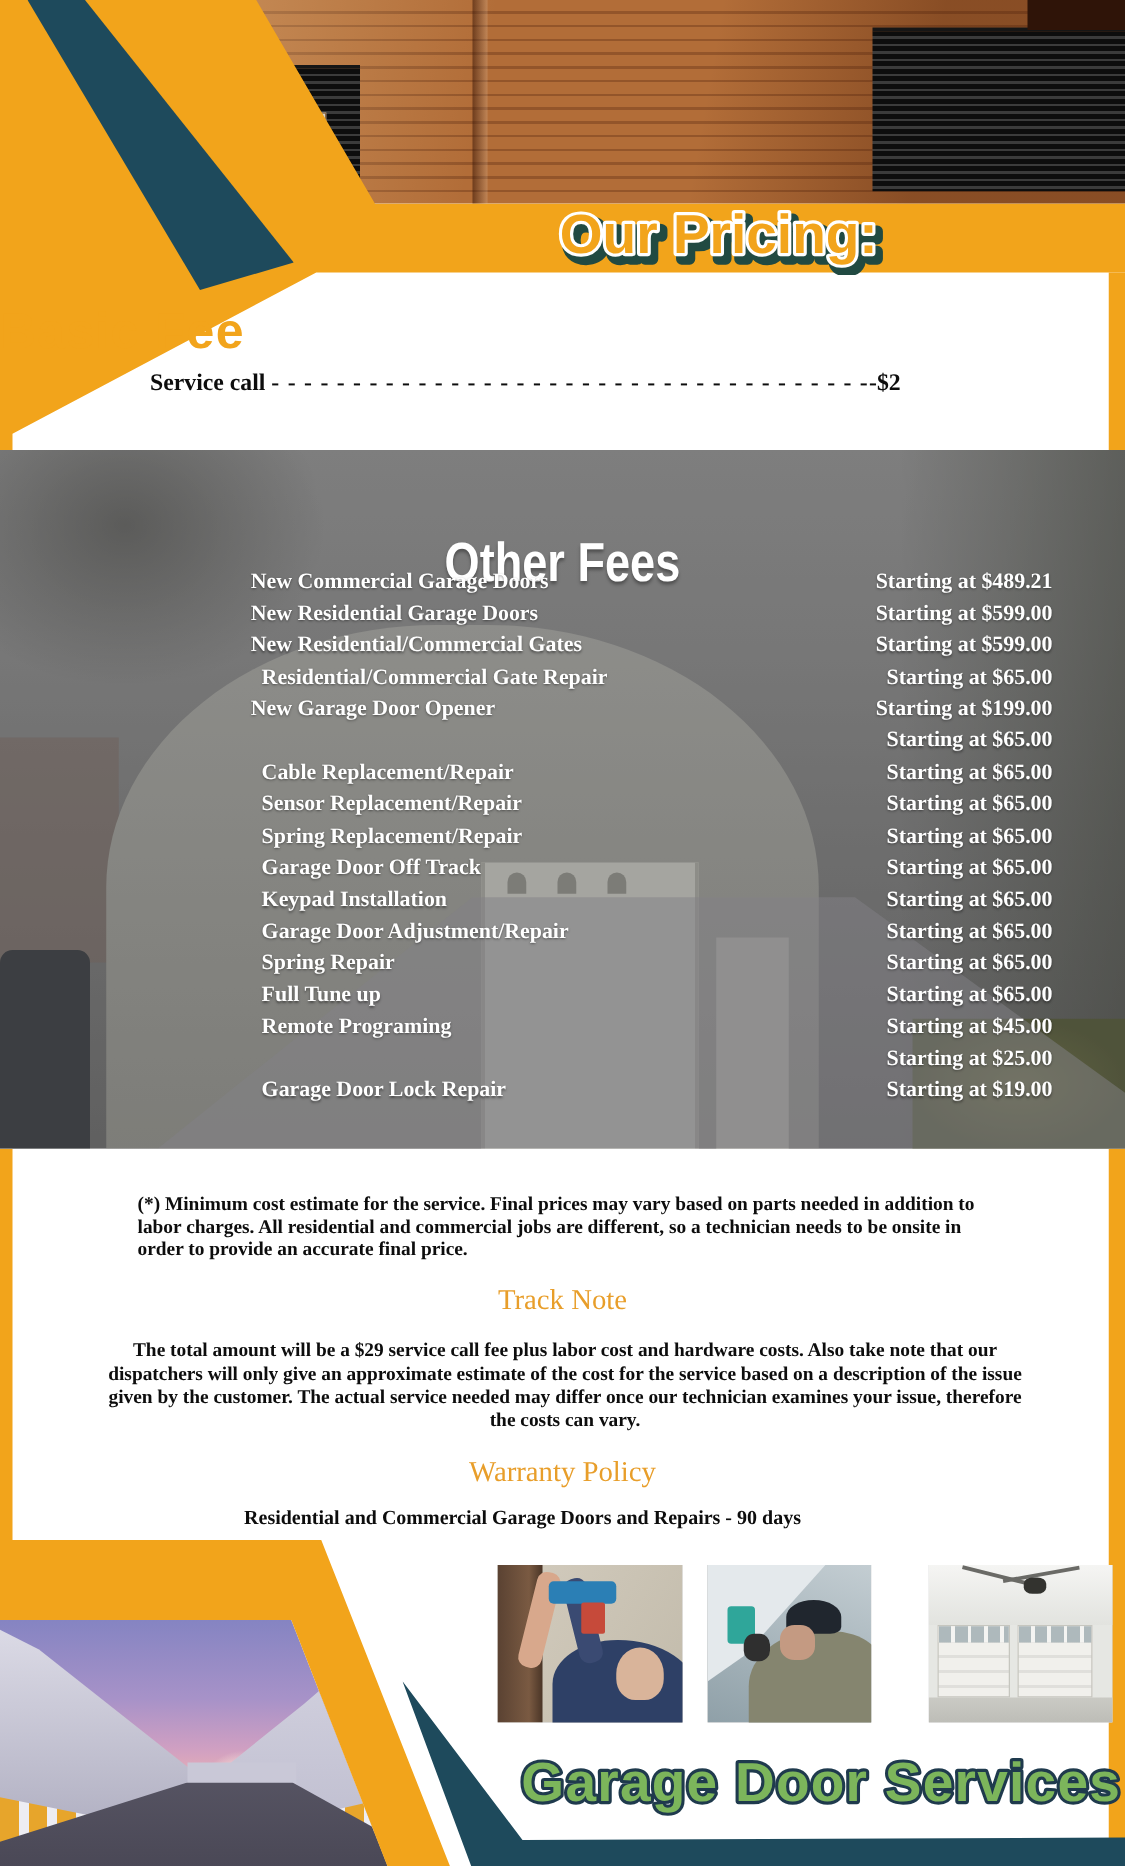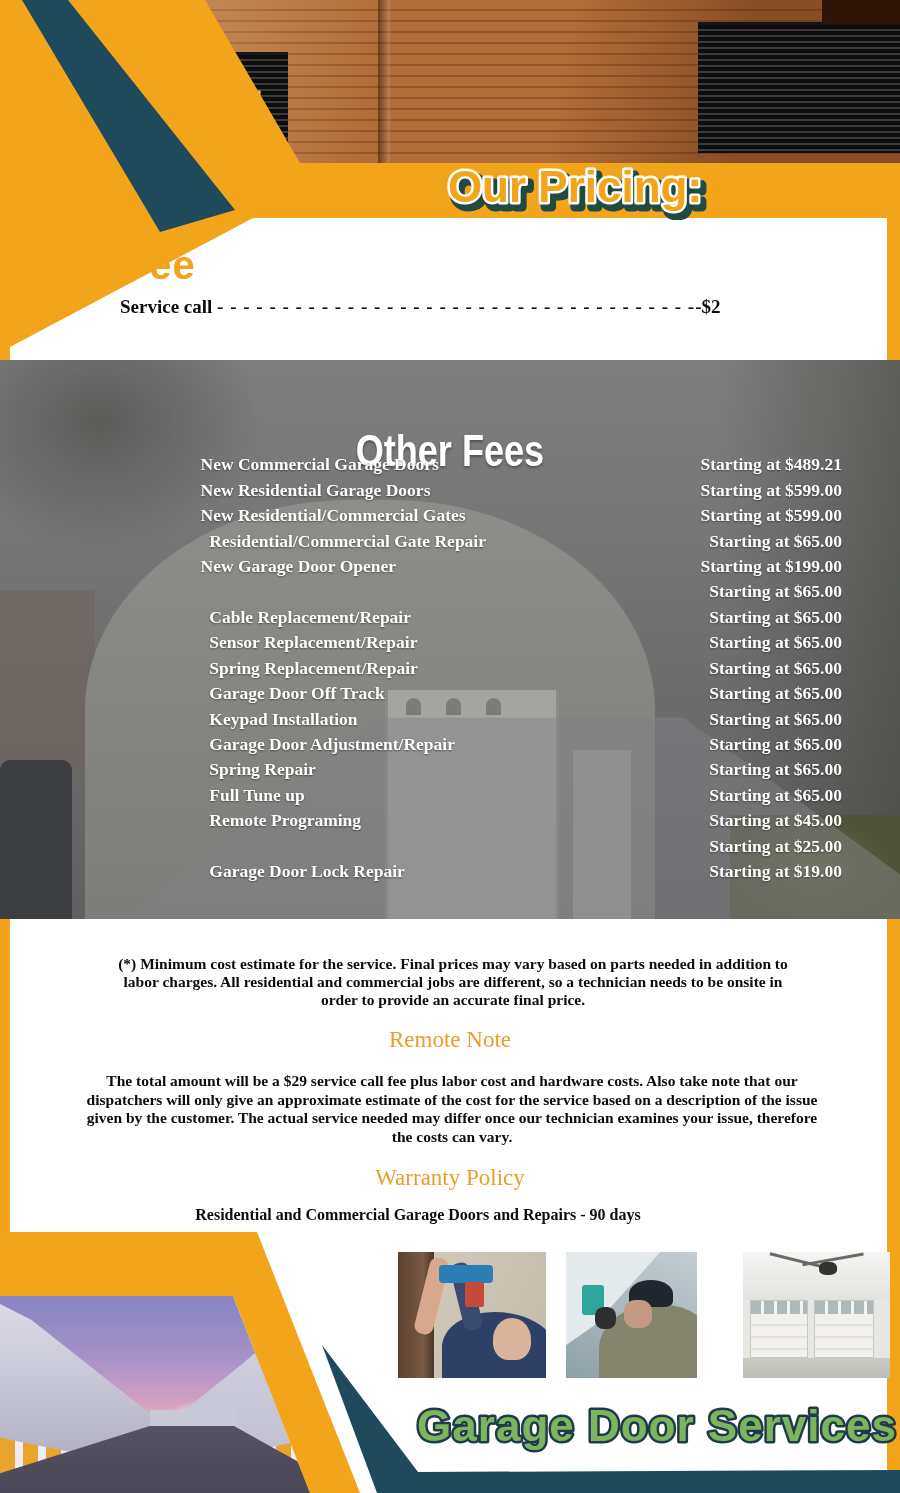--- a/index.html
+++ b/index.html
@@ -66,21 +66,21 @@
   .other-title span{display:inline-block;transform:scaleX(.82);transform-origin:center;
      font-family:"Liberation Sans",sans-serif;font-weight:800;font-size:44px;letter-spacing:0;
      text-shadow:0 2px 3px rgba(0,0,0,.35);}
   .fees{position:absolute;left:122px;top:92px;width:720px;}
   .fee-row{display:flex;align-items:center;height:25.45px;justify-content:flex-end;}
   .fee-name{flex:0 0 500px;font-weight:bold;font-size:17.5px;color:#fff;text-shadow:0 1px 2px rgba(0,0,0,.45);}
   .fee-price{font-weight:bold;font-size:17.5px;color:#fff;text-shadow:0 1px 2px rgba(0,0,0,.45);}
 
   
   .notes{position:absolute;left:0;top:919px;width:900px;height:574px;background:#fff;overflow:hidden;}
-  .disclaimer{position:absolute;left:110px;top:36px;width:686px;text-align:center;
+  .disclaimer{position:absolute;left:110px;top:36px;width:686px;text-align:left;
      font-weight:bold;font-size:15.5px;line-height:18px;color:#0d0d0d;}
   .sub-head{position:absolute;left:0;width:900px;text-align:center;color:#E89E2A;font-size:23px;}
   .note-body{position:absolute;left:82px;top:153px;width:740px;text-align:center;
      font-weight:bold;font-size:15.5px;line-height:18.5px;color:#0d0d0d;}
   .days-line{position:absolute;left:0;top:287px;width:836px;text-align:center;
      font-weight:bold;font-size:16px;color:#0d0d0d;}
 
   
   .bot-yellow{position:absolute;left:0;top:0;width:900px;height:574px;background:#F2A41B;
      clip-path:polygon(0 313px,257px 313px,360px 574px,310px 574px,233px 377px,0 377px);}
@@ -281,21 +281,21 @@
 
         <div class="fee-row">
           <span class="fee-name">Garage Door Lock Repair</span>
           <span class="fee-price">Starting at $19.00</span>
         </div>
       </div>
   </div>
 
   <div class="notes">
     <p class="disclaimer" style="margin:0;">(*) Minimum cost estimate for the service. Final prices may vary based on parts needed in addition to labor charges. All residential and commercial jobs are different, so a technician needs to be onsite in order to provide an accurate final price.</p>
-    <h3 class="sub-head" style="top:108px;margin:0;font-weight:normal;">Remote Note</h3>
+    <h3 class="sub-head" style="top:108px;margin:0;font-weight:normal;">Track Note</h3>
     <p class="note-body" style="margin:0;">The total amount will be a $29 service call fee plus labor cost and hardware costs. Also take note that our dispatchers will only give an approximate estimate of the cost for the service based on a description of the issue given by the customer. The actual service needed may differ once our technician examines your issue, therefore the costs can vary.</p>
     <h3 class="sub-head" style="top:246px;margin:0;font-weight:normal;">Warranty Policy</h3>
     <p class="days-line" style="margin:0;">Residential and Commercial Garage Doors and Repairs - 90 days</p>
 
     <div class="strip" style="left:0;top:0;width:10px;height:313px;"></div>
     <div class="strip" style="left:887px;top:0;width:13px;height:553px;"></div>
 
     <div class="storage-photo">
       <div class="sp-sky"></div>
       <div class="sp-sun"></div>

